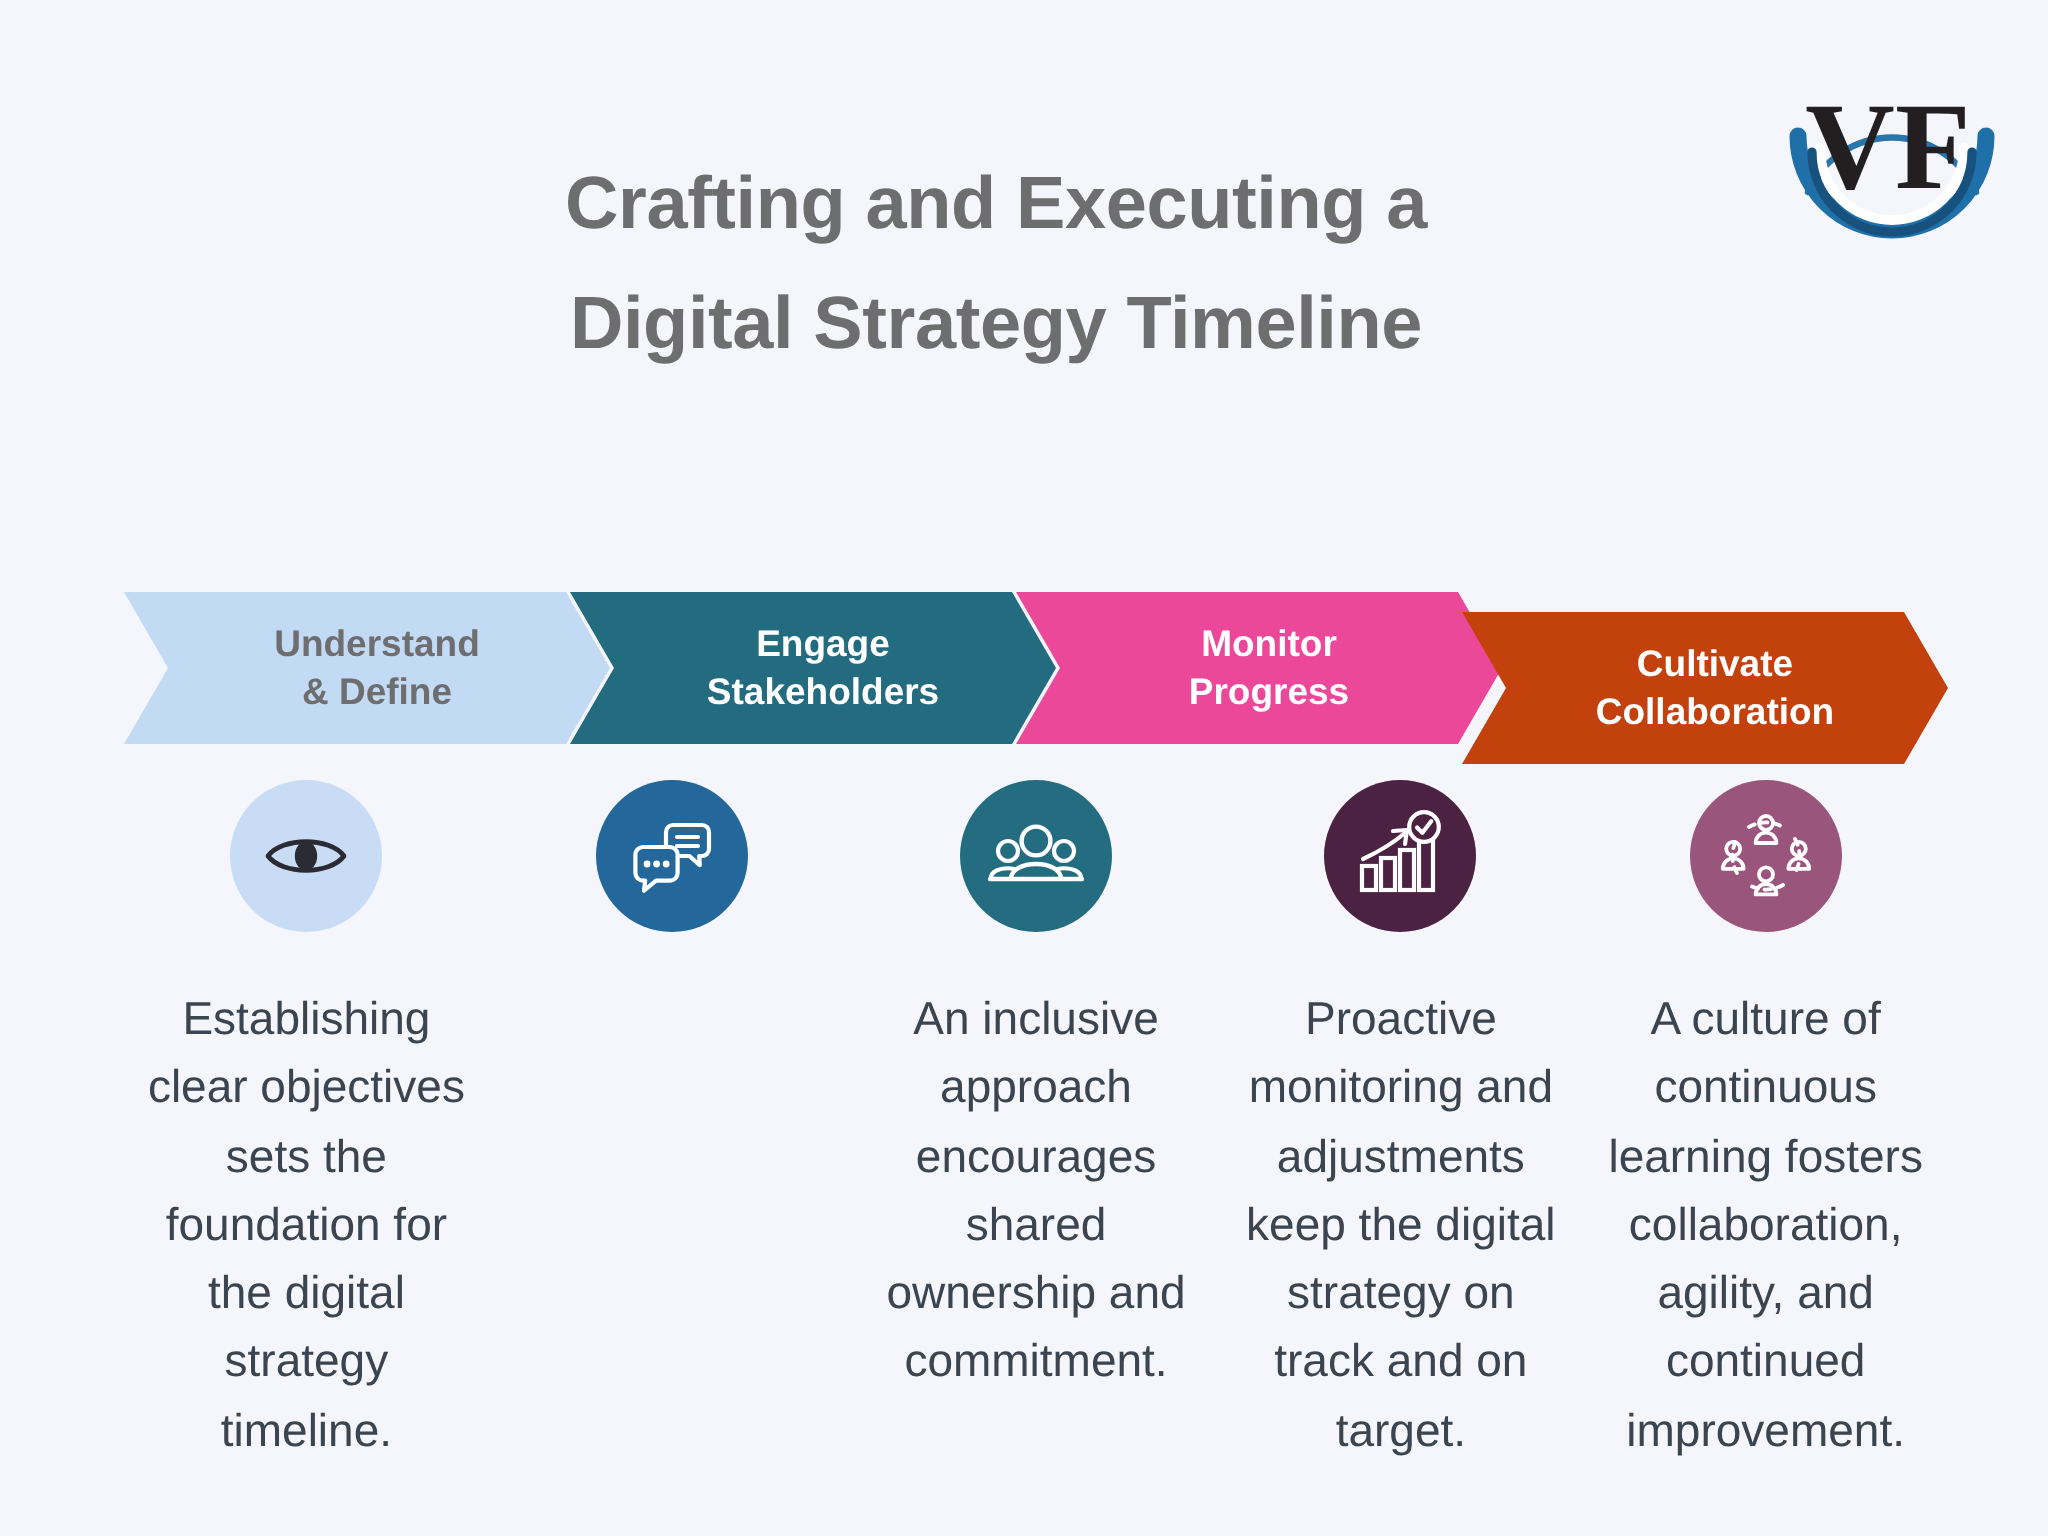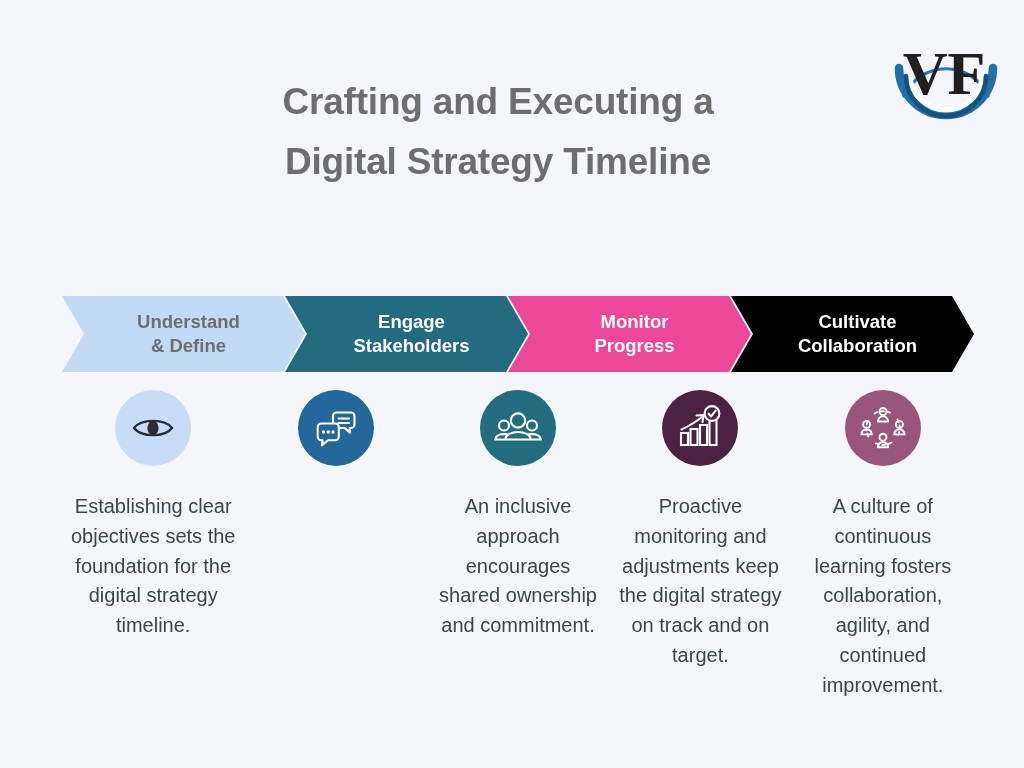--- a/index.html
+++ b/index.html
@@ -94,21 +94,21 @@
     height: 76px;
     border-radius: 50%;
     display: flex;
     align-items: center;
     justify-content: center;
     flex: none;
   }
   .icon-circle svg { display: block; }
   .desc {
     margin-top: 26px;
-    font-size: 20px;
+    font-size: 23px;
     line-height: 1.49;
     color: #3c4450;
     text-align: center;
     width: 168px;
   }
 </style>
 </head>
 <body style="background: rgb(244, 246, 251);">
 
 <div id="logo">
@@ -132,21 +132,21 @@
 &amp; Define</span>
   </div>
   <div class="chevron" style="background: rgb(35, 107, 126);">
     <span class="chevron-label" style="color: #ffffff;">Engage
 Stakeholders</span>
   </div>
   <div class="chevron" style="background: #ec4899;">
     <span class="chevron-label" style="color: rgb(255, 255, 255);">Monitor
 Progress</span>
   </div>
-  <div class="chevron" style="background: #000000;">
+  <div class="chevron" style="background: #c2410c; margin-top: 10px;">
     <span class="chevron-label" style="color: rgb(255, 255, 255);">Cultivate
 Collaboration</span>
   </div>
 </div>
 
 <div id="columns">
 
   <div class="column">
     <div class="icon-circle" style="background: rgb(201, 220, 245);">
       <svg width="46" height="46" viewBox="0 0 46 46" aria-hidden="true">

